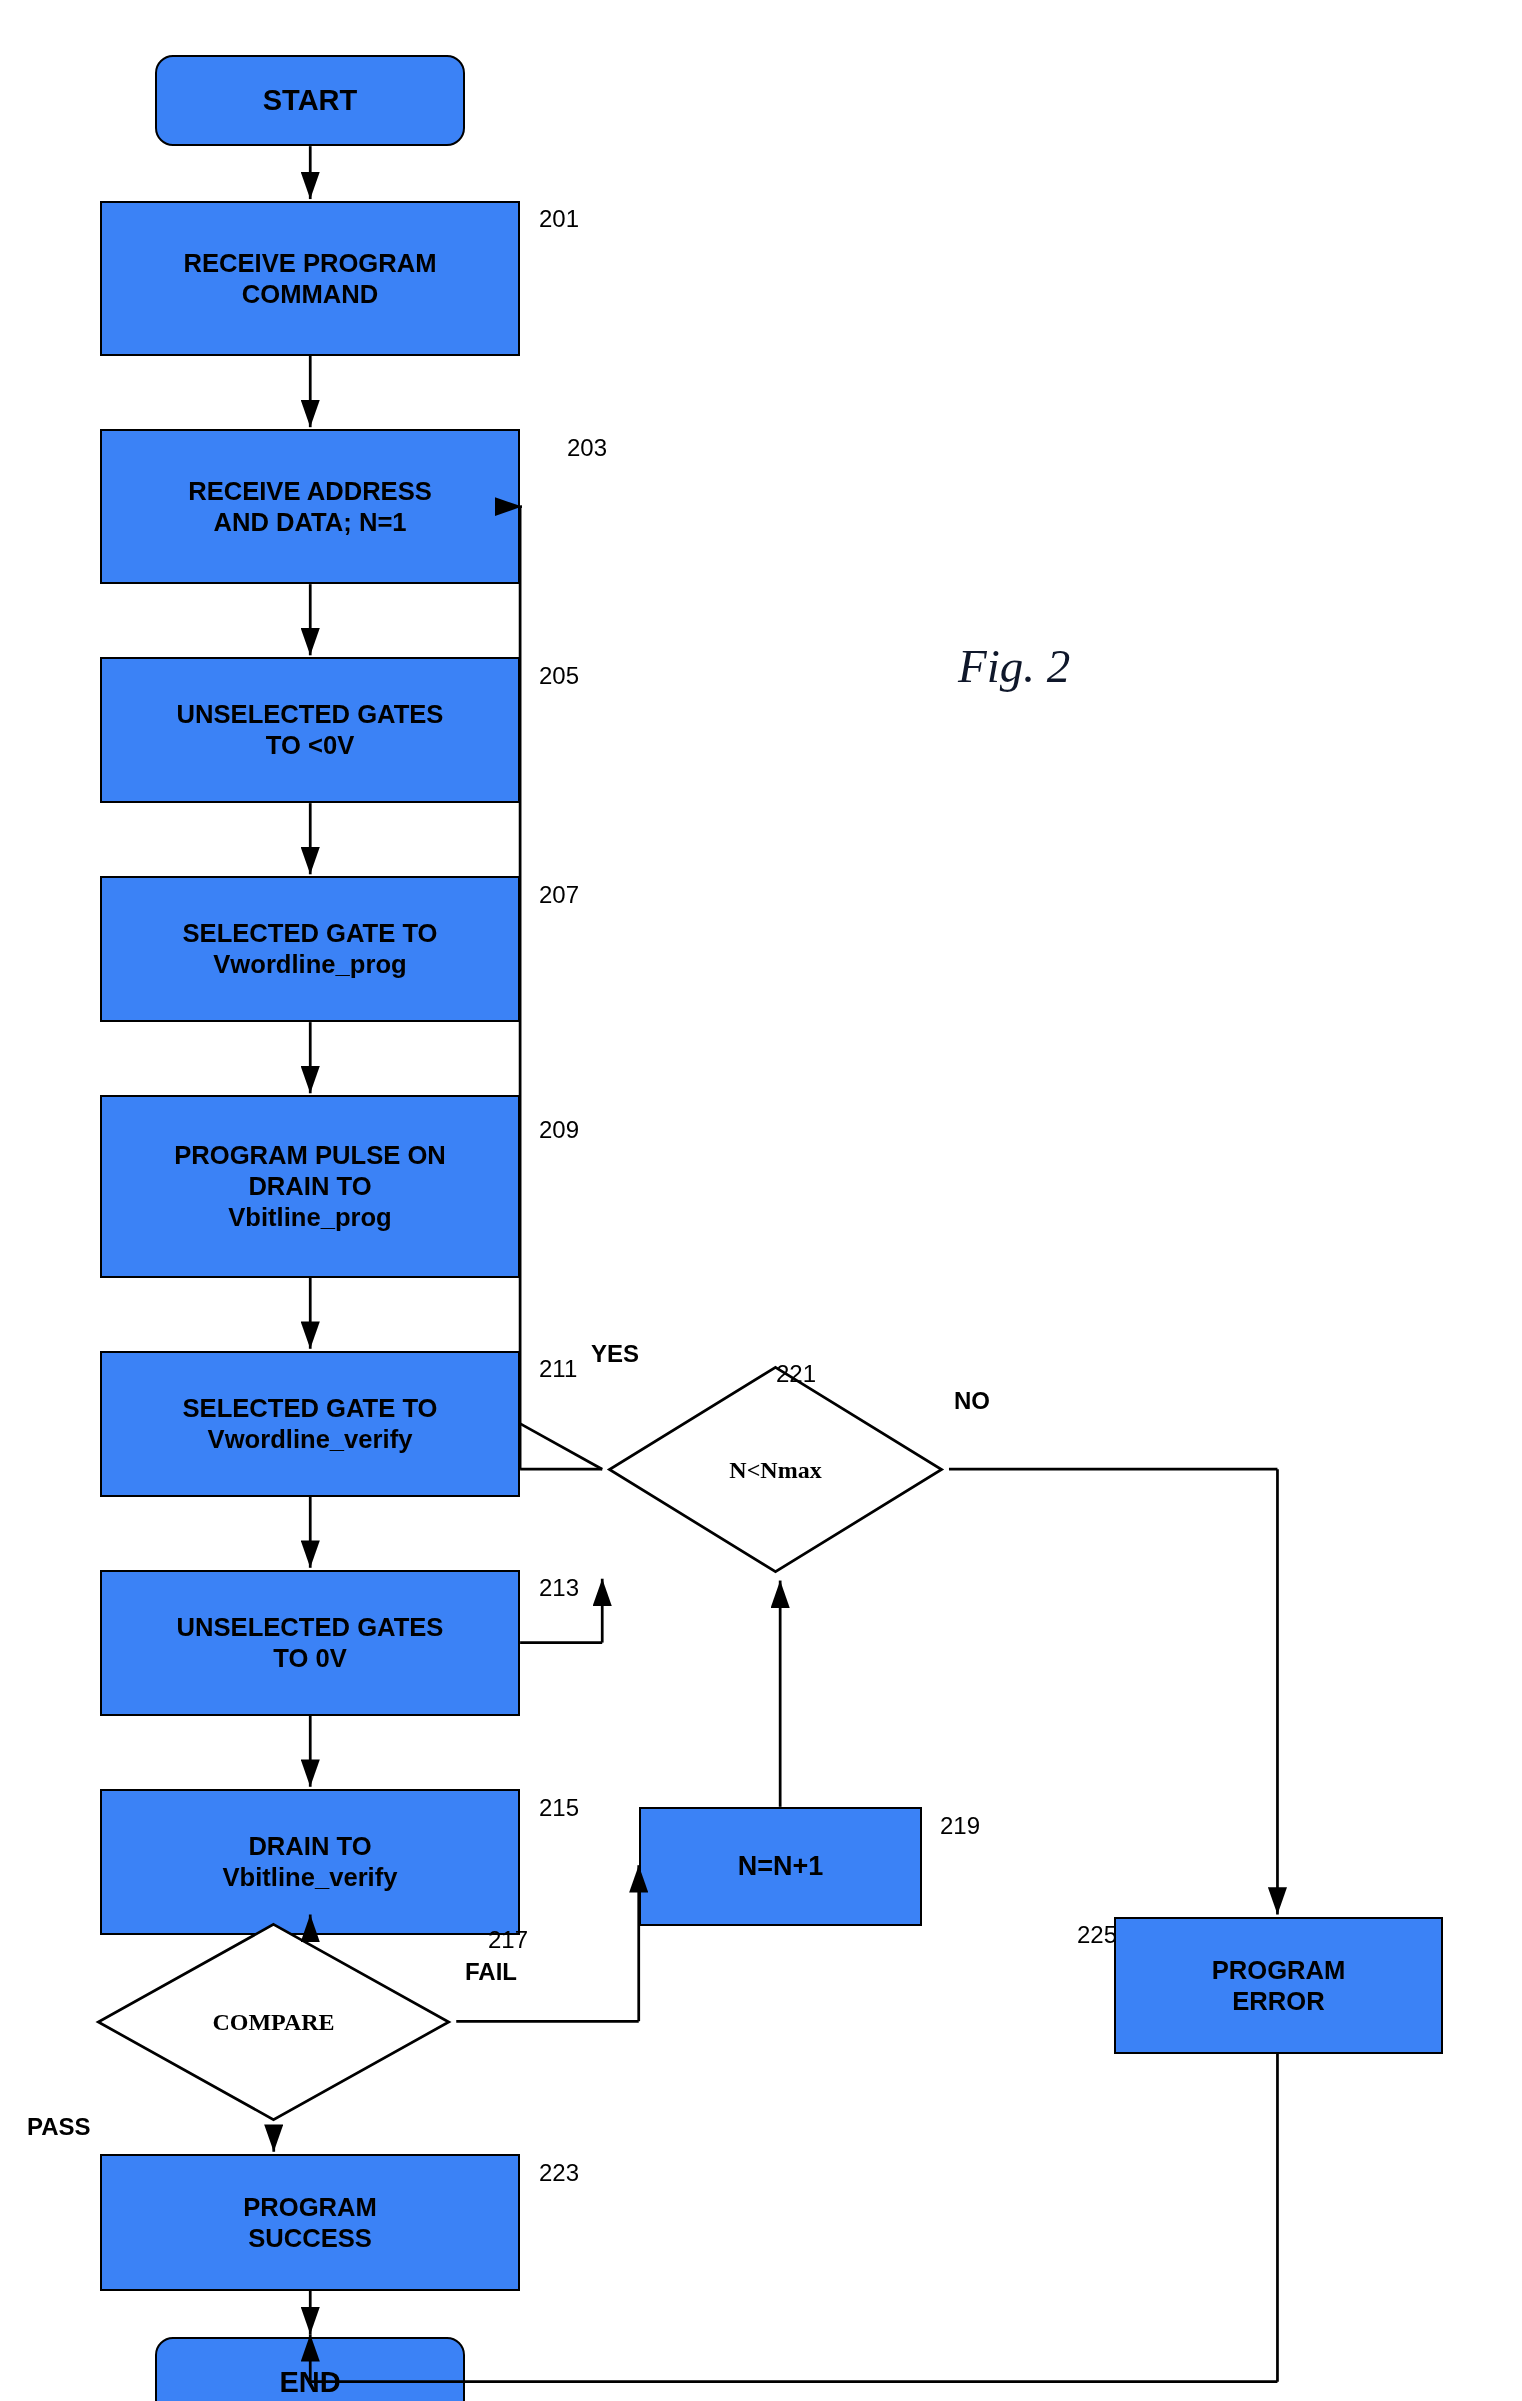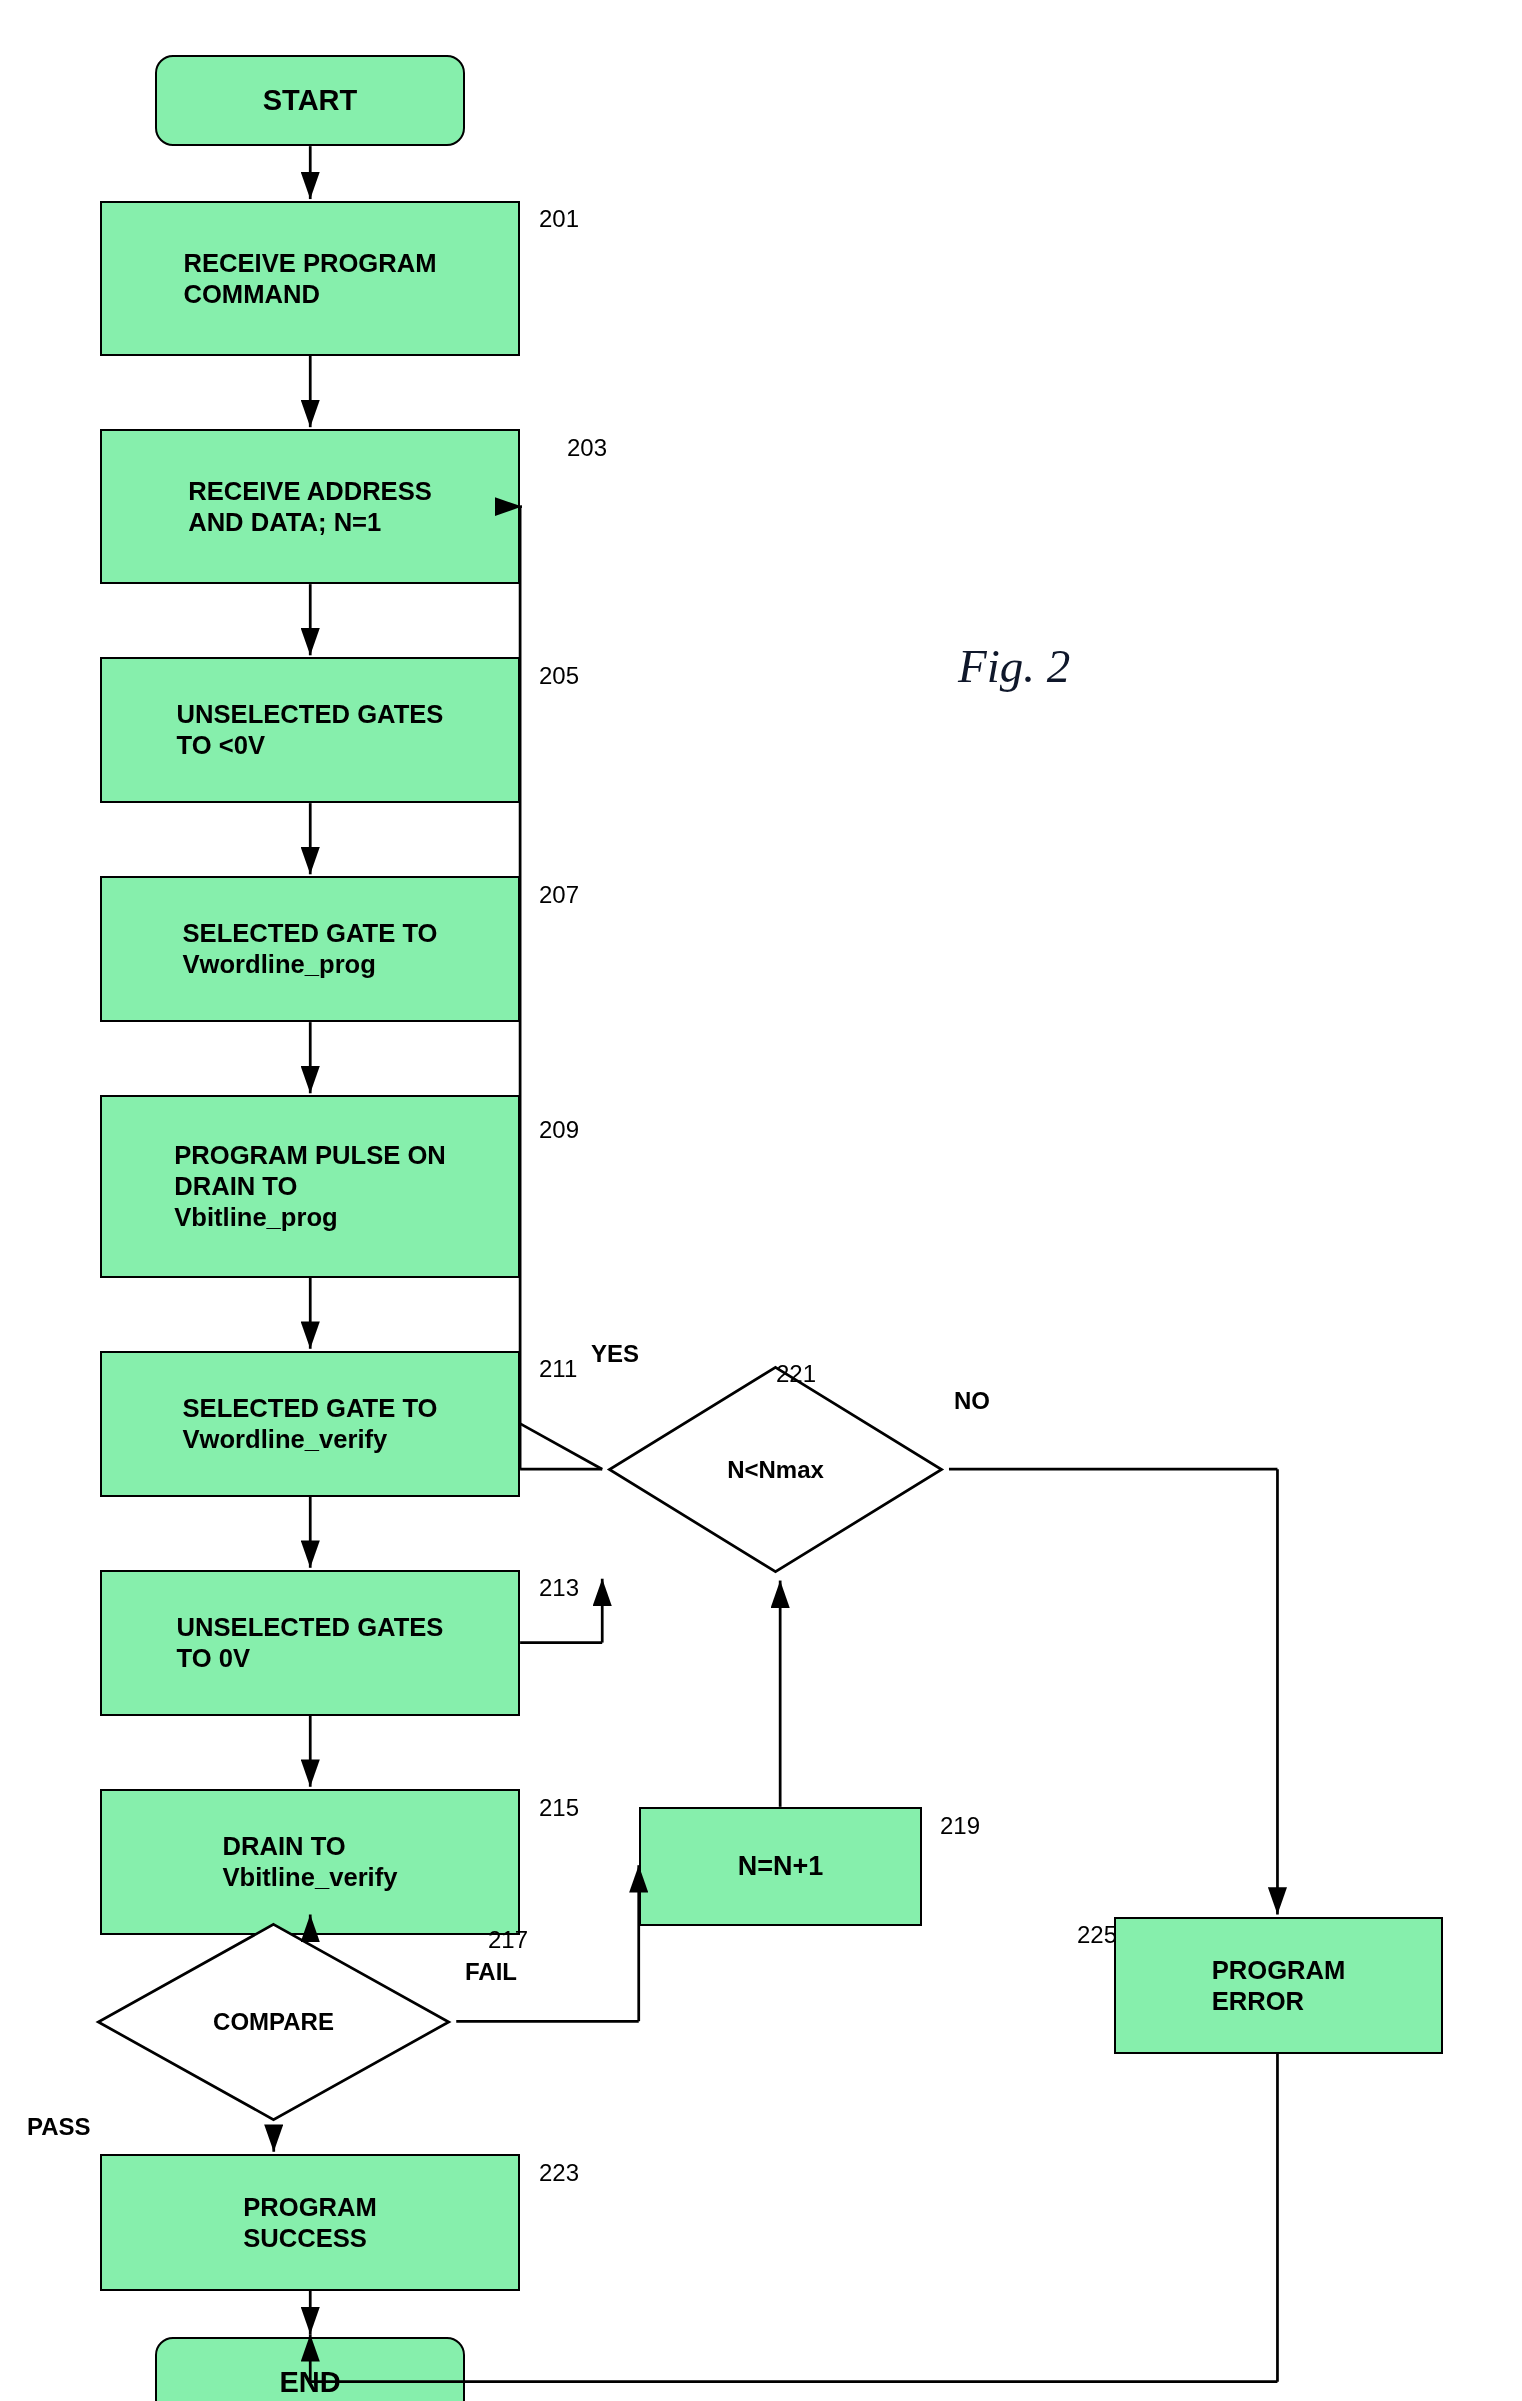--- a/index.html
+++ b/index.html
@@ -16,40 +16,42 @@
       position: absolute;
       top: 0; left: 0;
       width: 1522px;
       height: 2401px;
     }
 
     
     .flow-box {
       position: absolute;
       border: 2.7px solid #000;
-      background: #86efac;
+      background: #3b82f6;
       display: flex;
       align-items: center;
       justify-content: center;
+      text-align: center;
       font-size: 25.6px;
       font-weight: bold;
       line-height: 1.2;
       padding: 7.3px;
     }
 
     .flow-box.rounded {
       border-radius: 18px;
     }
 
     
     .diamond-container {
       position: absolute;
       display: flex;
       align-items: flex-start;
       justify-content: center;
+      font-family: Liberation Serif, serif;
     }
 
     .diamond {
       width: 100%;
       height: 100%;
       position: relative;
     }
 
     .diamond svg {
       position: absolute;

